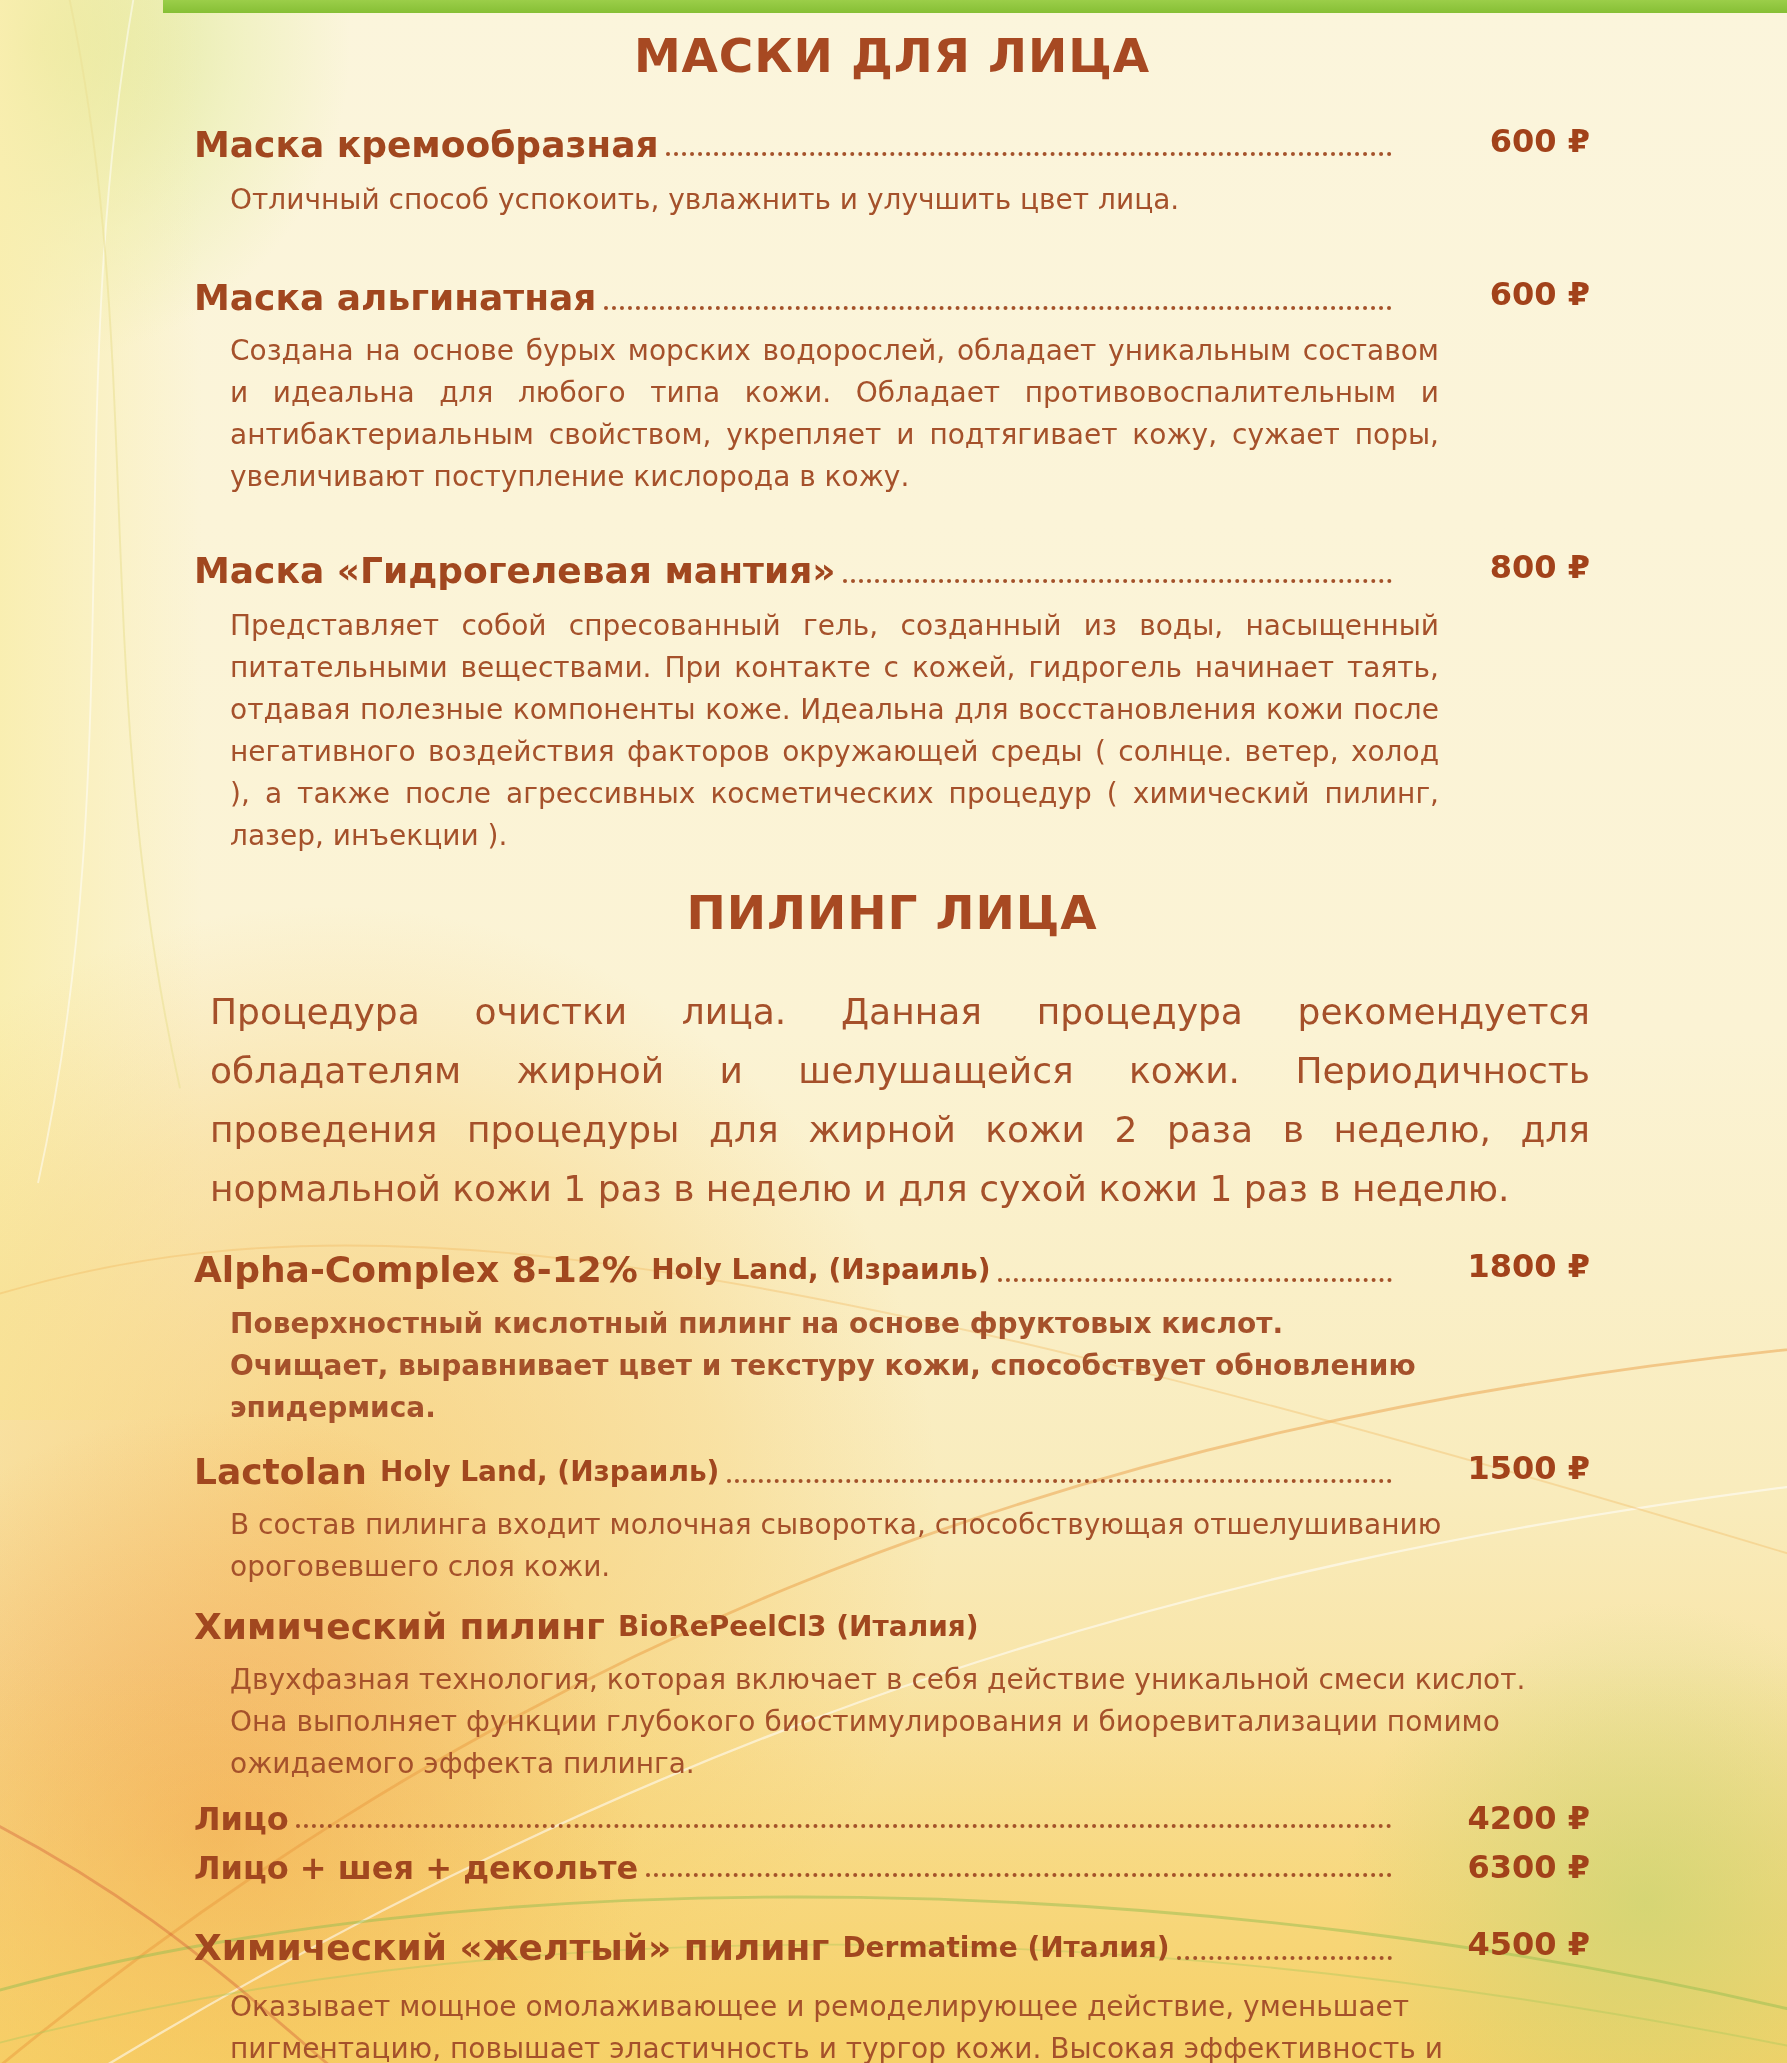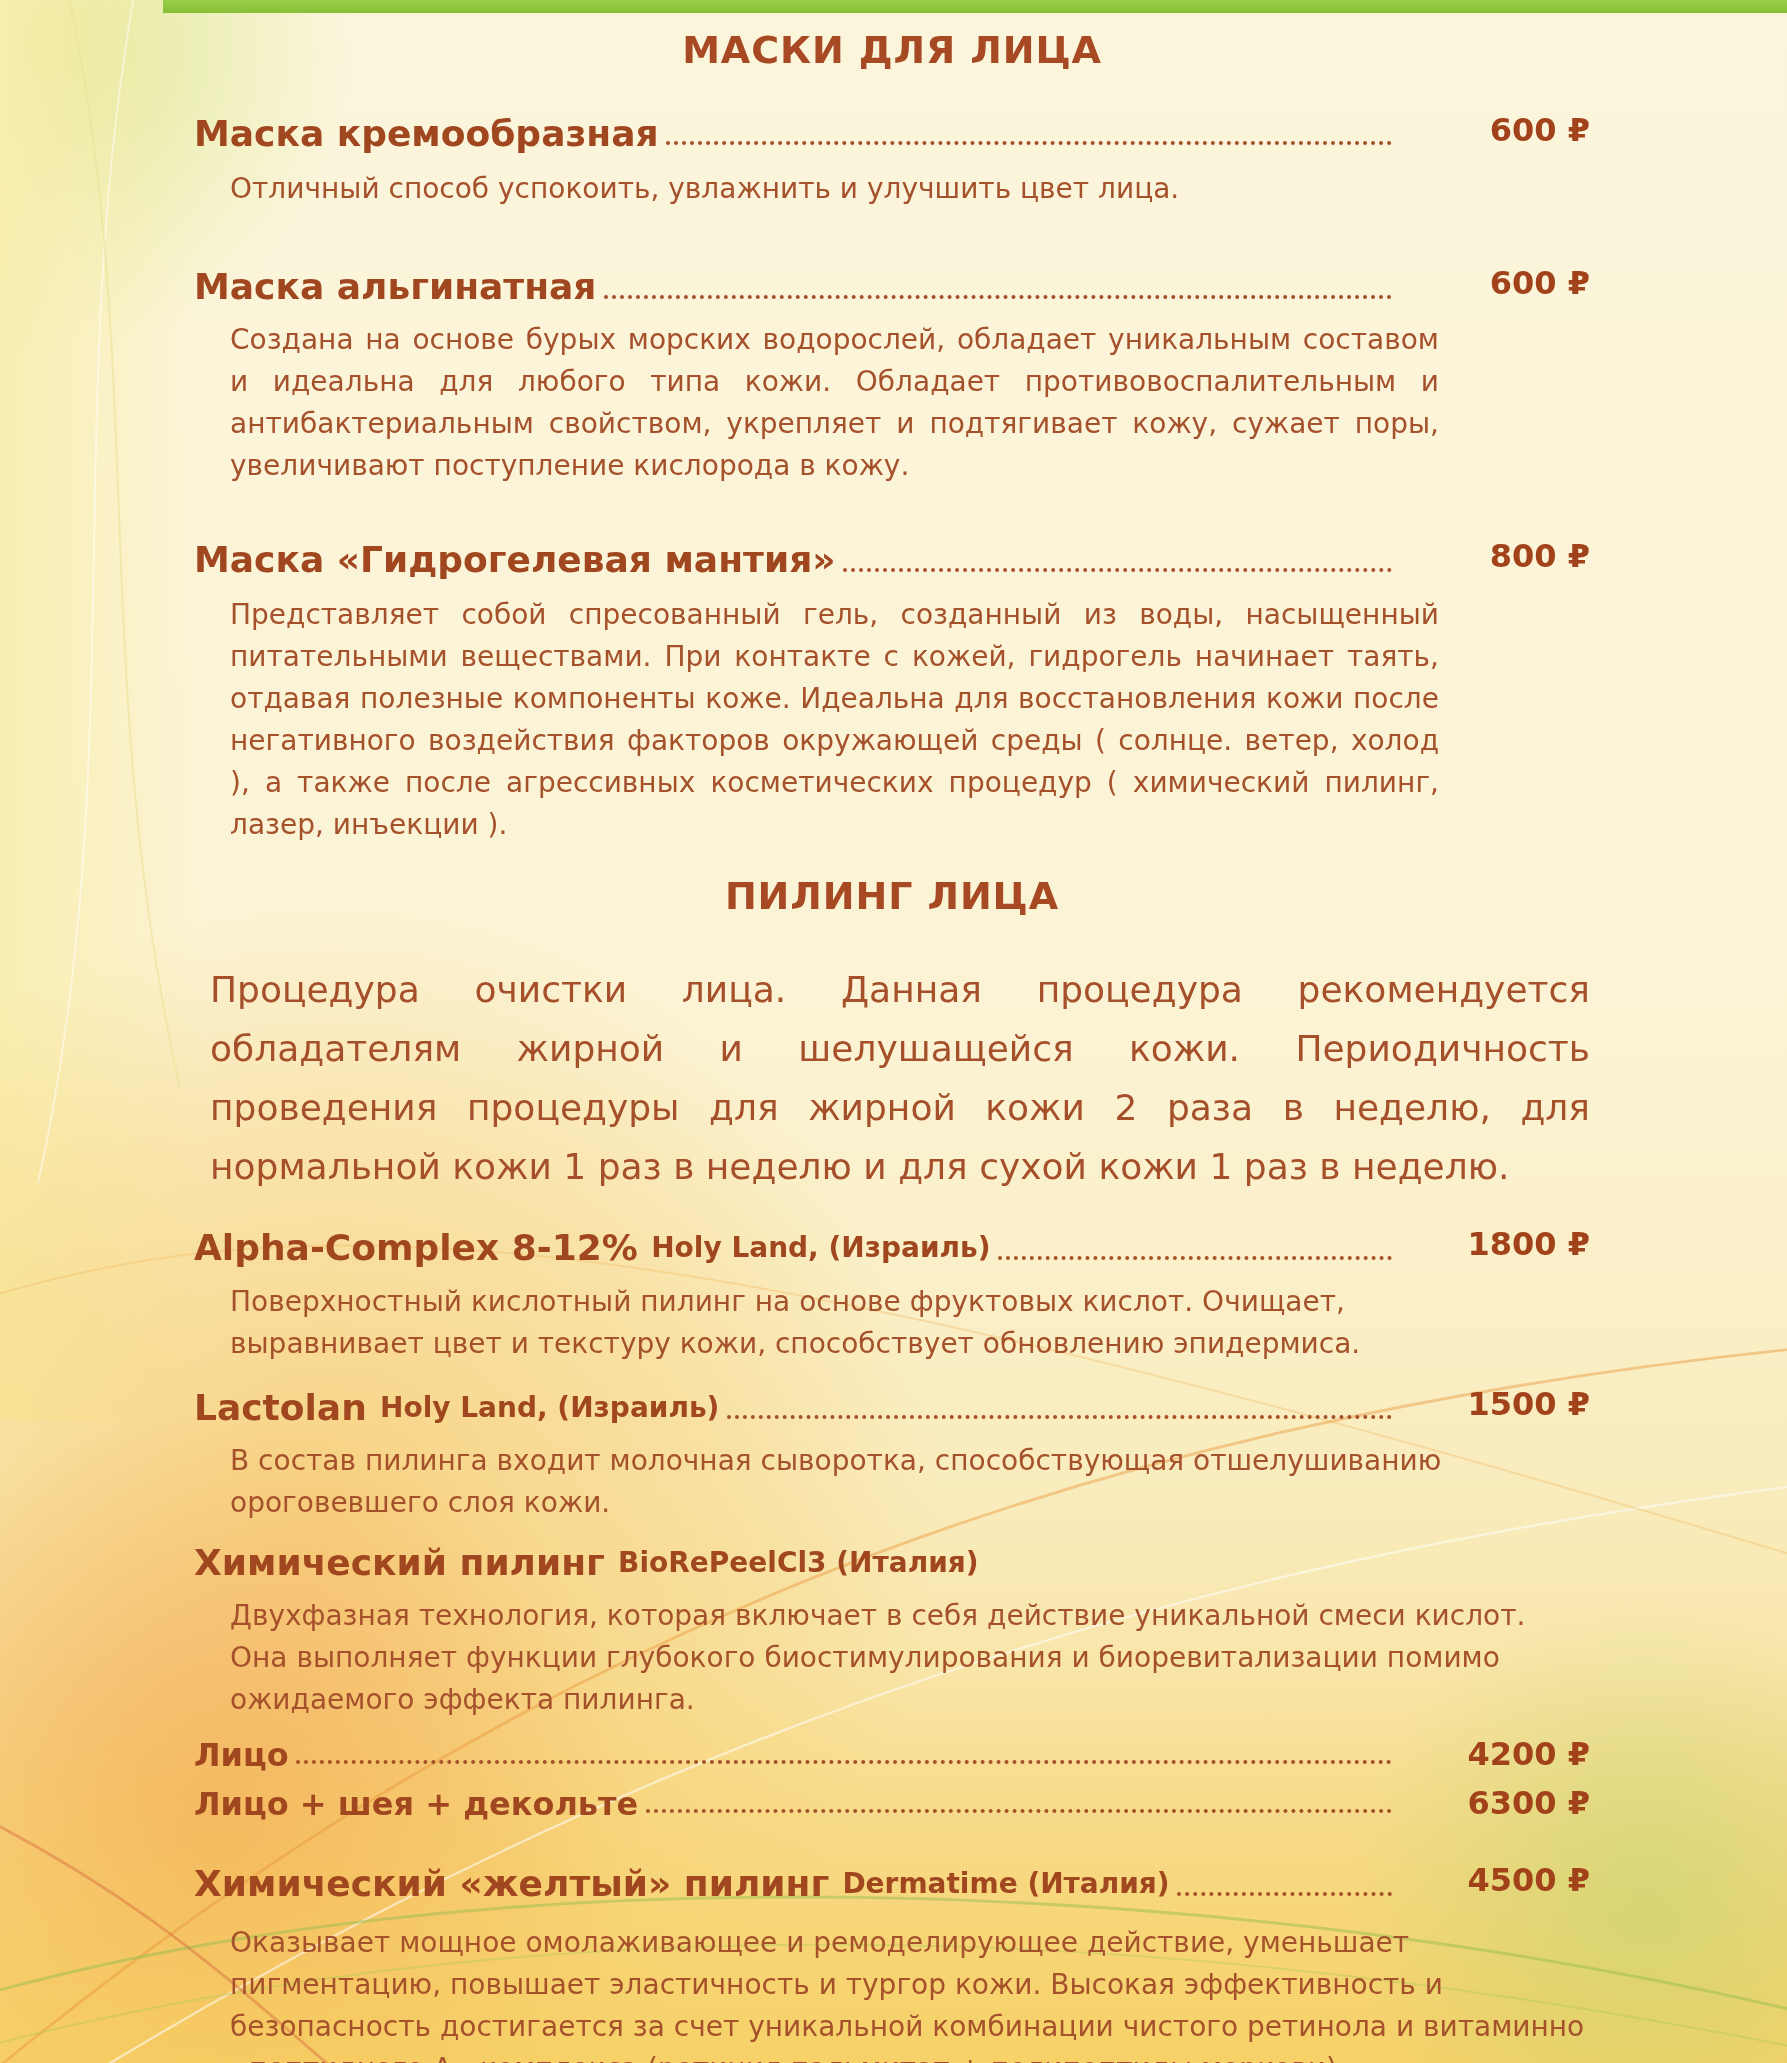--- a/index.html
+++ b/index.html
@@ -22,35 +22,35 @@
     background:linear-gradient(0deg,rgba(247,206,92,.65),rgba(247,206,92,0));}
   .deco-greencorner{right:-170px;bottom:-151px;width:625px;height:625px;
     background:radial-gradient(circle,rgba(186,212,110,.55),rgba(186,212,110,0) 68%);}
   .deco-svg{left:0;top:0;width:1788px;height:2064px;}
 
   .top-bar{position:absolute;top:0;left:163px;right:0;height:13.2px;
     background:linear-gradient(180deg,#9bce49,#86bf35);z-index:4;}
 
   .content{position:relative;z-index:5;padding:28px 198px 0 194px;color:#a3halt;}
 
-  .section-title{margin:0;text-align:center;font-size:38px;font-weight:bold;
+  .section-title{margin:0;text-align:center;font-size:47px;font-weight:bold;
     color:#a74922;letter-spacing:0.9px;}
   .st-peel{margin-top:28px;}
 
   .row{display:flex;align-items:flex-start;}
   .name{font-size:36px;font-weight:bold;color:#a1471f;white-space:nowrap;line-height:1.35;}
   .name-sm{font-size:32px;}
   .brand{font-size:28px;font-weight:bold;color:#a1471f;white-space:nowrap;line-height:1.7;margin-left:13.2px;}
   .leader{flex:1;border-bottom:4.7px dotted #a4522a;margin:0 13.2px 13.2px 7.6px;align-self:flex-end;min-width:38px;}
   .price{font-size:32px;font-weight:bold;color:#a2421a;white-space:nowrap;width:185px;text-align:right;line-height:1.3;}
 
   .desc{margin:9.5px 0 0 36px;font-size:28px;line-height:42px;color:#a5512b;font-weight:500;}
   .just{text-align:justify;text-align-last:left;}
   .w-masks{width:1209px;}
-  .w-alpha{width:1202px;}
+  .w-alpha{width:1202px;font-weight:bold;}
   .w-lact{width:1230px;}
   .w-bio{width:1344px;}
   .w-yellow{width:1372px;}
 
   .intro{margin:42px 0 0 16px;font-size:36px;line-height:59px;color:#a5502a;
     font-weight:500;text-align:justify;text-align-last:left;}
 
   .mt-row1{margin-top:38px;}
   .mt-row2{margin-top:53px;}
   .mt-row3{margin-top:49px;}

